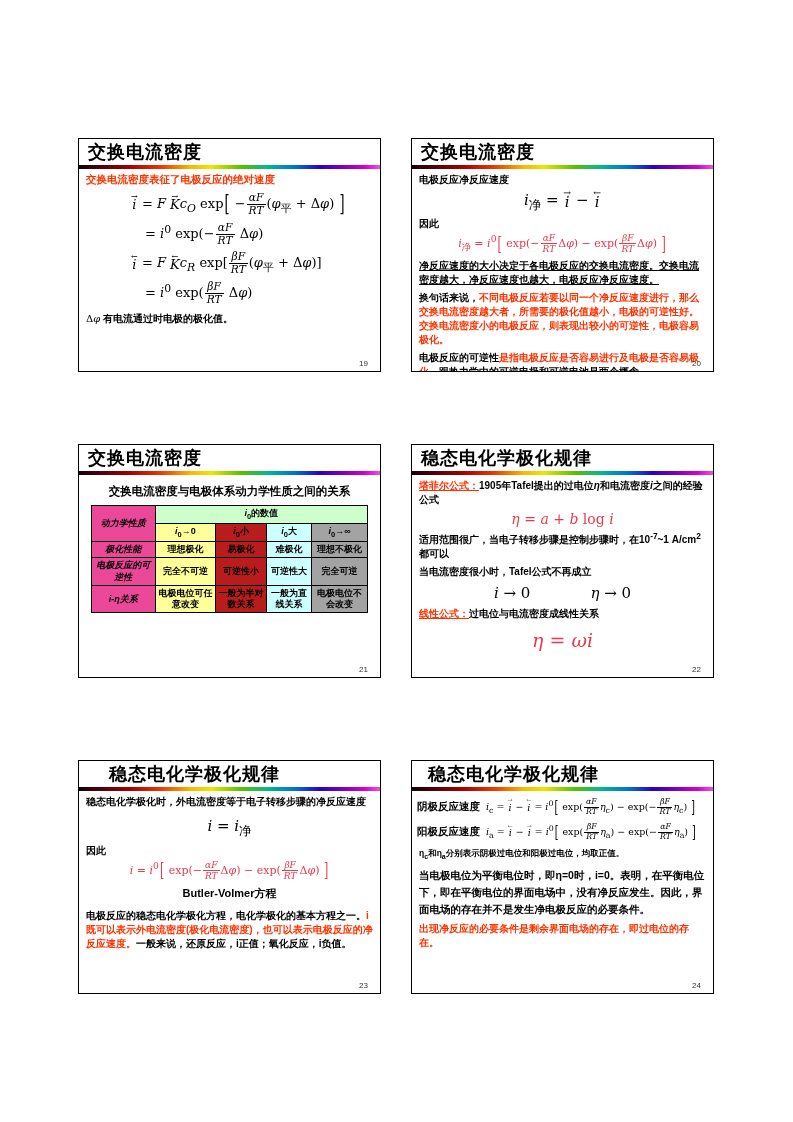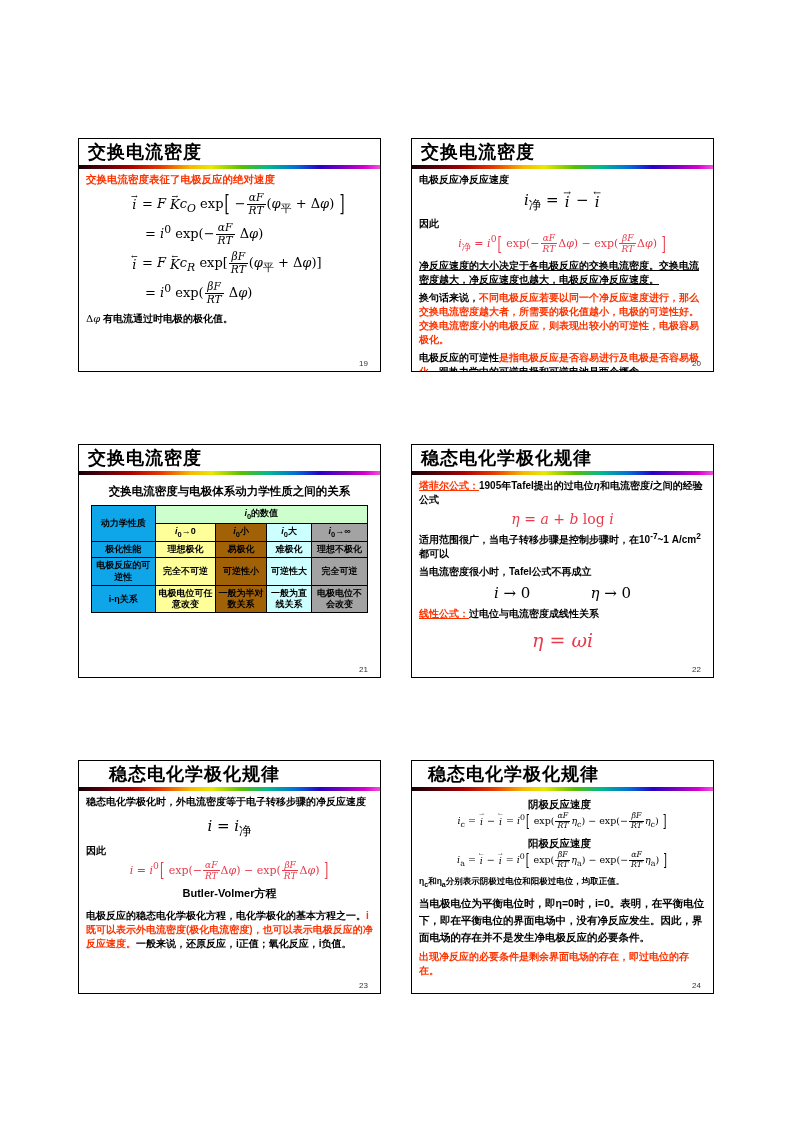--- a/index.html
+++ b/index.html
@@ -36,31 +36,31 @@
   .f19{font-size:13px;margin:5px 0 5px 52px;}
   .f19.ind{margin-left:66px;}
   .note19{font-size:10px;font-weight:bold;margin:6px 7px 0;}
   
   .f20a{font-size:15px;margin:3px 0;}
   .f20b{font-size:11px;margin:2px 0 5px;}
   
   .sub21{font-size:11.5px;font-weight:bold;text-align:center;margin:9px 4px 6px;}
   .t21{border-collapse:collapse;margin:0 auto;width:92%;font-size:9px;font-weight:bold;text-align:center;}
   .t21 td{border:1px solid #000;padding:2px 1px;vertical-align:middle;line-height:1.25;}
-  .c-rh{background:#0ea5e9;} .c-gh{background:#ccffcc;}
-  .c-y{background:#ffff99;} .c-p{background:#a16207;} .c-c{background:#ccffff;} .c-v{background:#a3a3a3;}
+  .c-rh{background:#ec4899;font-style:italic;} .c-gh{background:#ccffcc;}
+  .c-y{background:#ffff99;} .c-p{background:#b91c1c;} .c-c{background:#ccffff;} .c-v{background:#a3a3a3;}
   
   .f22a{font-size:14px;margin:4px 0;}
   .lim22{display:flex;justify-content:center;gap:60px;font-size:15px;margin:5px 0;}
   .f22c{font-size:19px;margin:8px 0 0;}
   
   .f23a{font-size:15px;margin:4px 0;}
   .bv{font-size:11px;font-weight:bold;text-align:center;margin:4px 0 8px;}
   
-  .row24{display:flex;align-items:center;margin:7px 5px 0;flex-direction:column;}
+  .row24{display:flex;align-items:center;margin:7px 5px 0;}
   .row24 .lbl{font-size:10.5px;font-weight:bold;white-space:nowrap;margin-right:6px;}
   .f24{font-size:9.5px;}
   .note24{font-size:8.5px;font-weight:bold;margin:6px 7px 2px;}
   .p24{line-height:1.6;margin-top:7px;}
   
   .page-number{position:absolute;left:745px;top:1066px;font-size:17px;color:#111;}
 </style>
 </head>
 <body>
 

